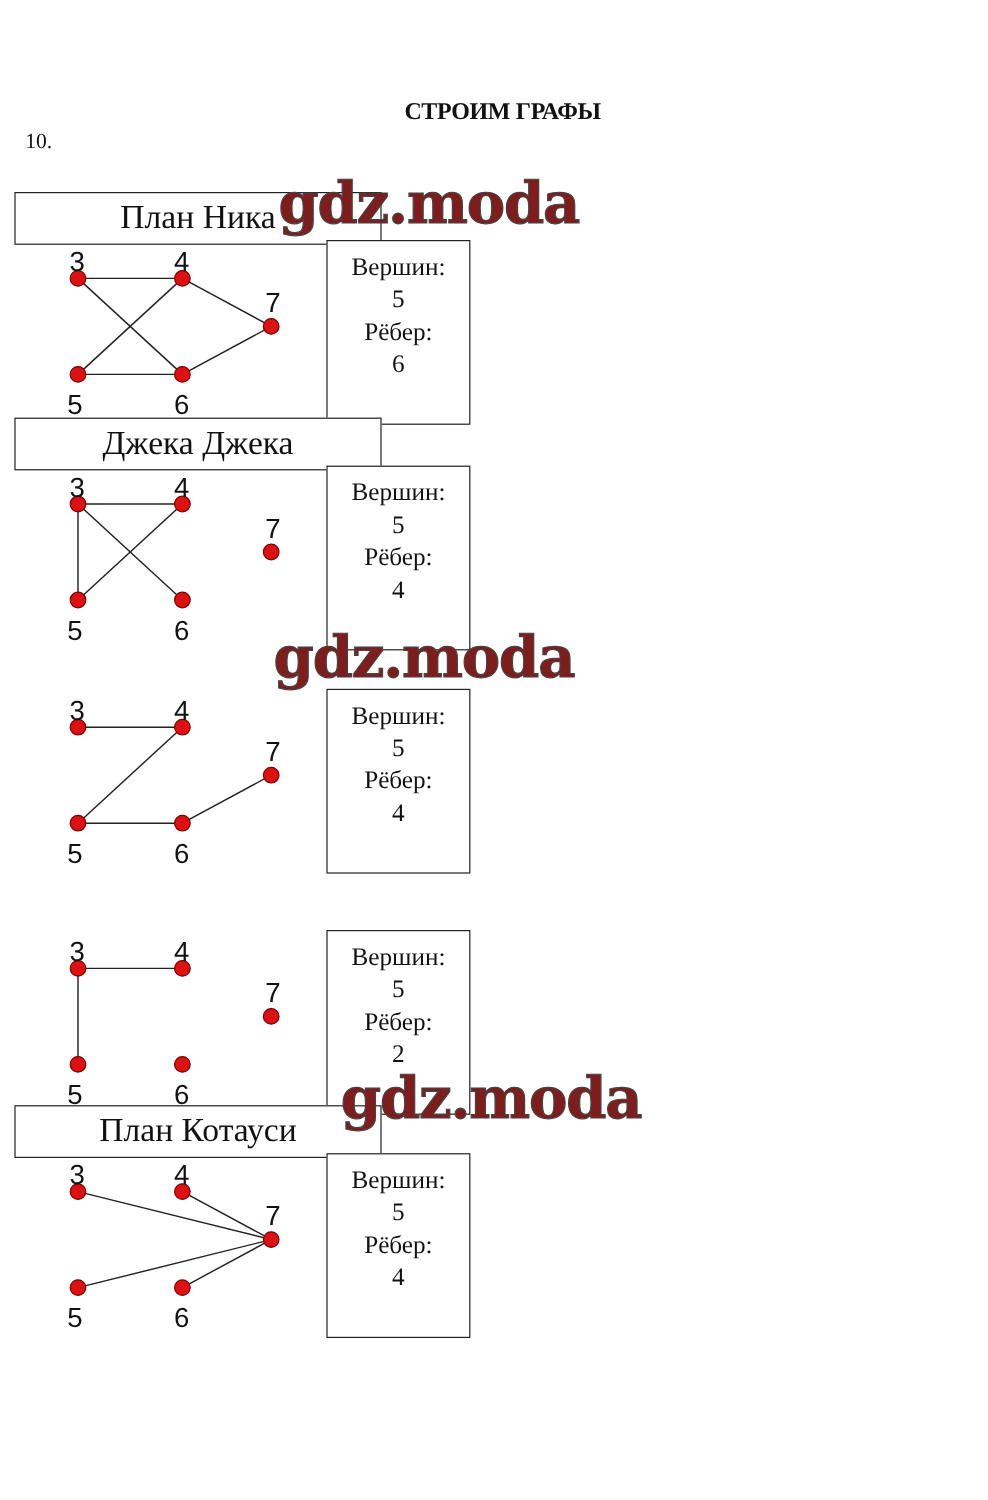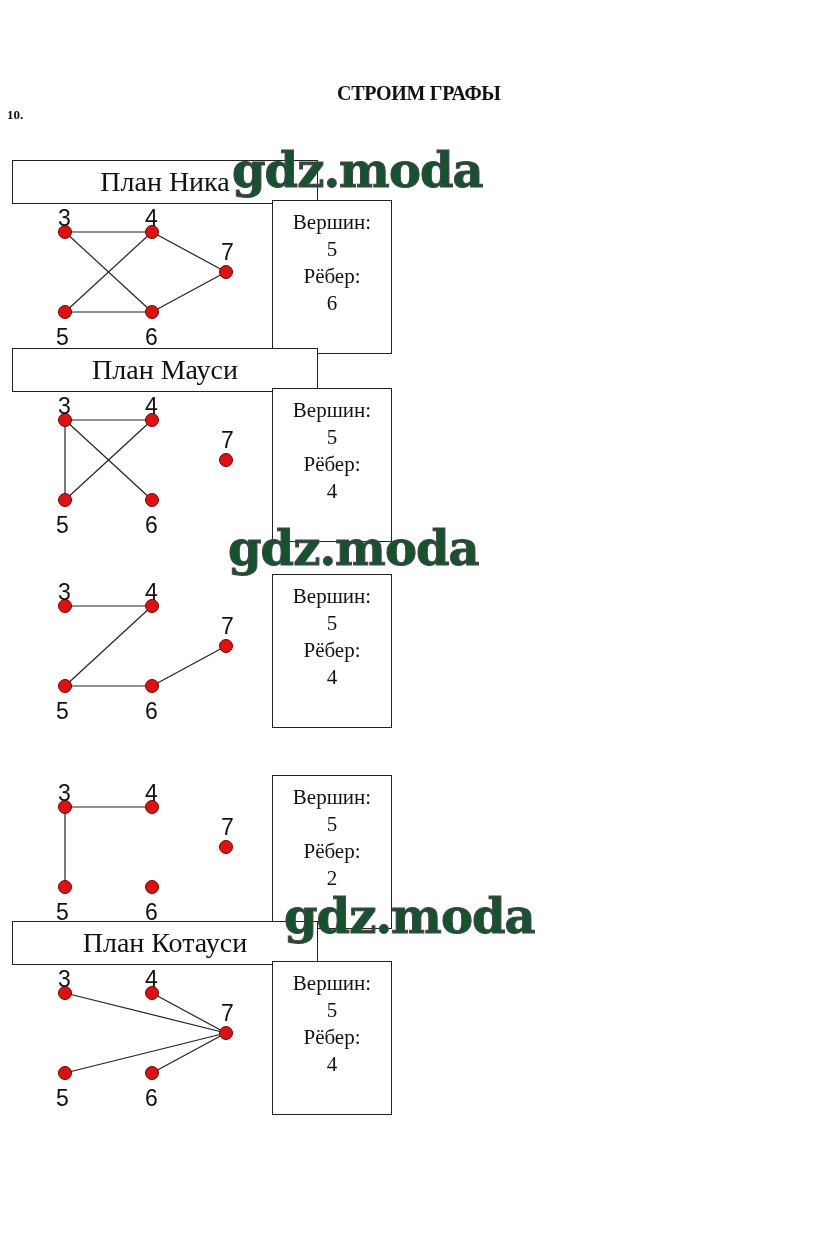--- a/index.html
+++ b/index.html
@@ -1,27 +1,27 @@
 <!DOCTYPE html>
 <html><head>
 <meta charset="utf-8">
 <style>
   html,body{margin:0;padding:0;background:#fff;}
   body{width:823px;height:1250px;position:relative;overflow:hidden;font-family:"Liberation Serif",serif;color:#111;}
   .title{position:absolute;left:337px;top:82px;font-weight:bold;font-size:20px;letter-spacing:-0.3px;}
-  .num{position:absolute;left:7px;top:107px;font-weight:bold;font-size:13px;}
+  .num{position:absolute;left:21px;top:107px;font-weight:normal;font-size:18px;}
   .section{position:absolute;left:0;width:823px;height:190px;}
   .plan{position:absolute;left:12px;top:0;width:304px;height:42px;border:1px solid #222;background:#fff;
         display:flex;align-items:center;justify-content:center;font-size:28px;}
   .plan.bold{font-weight:normal;}
   .info{position:absolute;left:272px;top:40px;width:120px;height:154px;border:1px solid #222;background:#fff;
         text-align:center;font-size:21px;line-height:27px;padding-top:8px;box-sizing:border-box;}
   svg.graph{position:absolute;left:0;top:0;width:270px;height:190px;overflow:visible;}
   .lbl{font-family:"Liberation Sans",sans-serif;font-size:23px;fill:#111;}
-  .wm{position:absolute;font-family:"DejaVu Serif",serif;font-weight:bold;font-size:48px;color:#14532d;
+  .wm{position:absolute;font-family:"DejaVu Serif",serif;font-weight:bold;font-size:48px;color:#7f1d1d;
       letter-spacing:-1px;-webkit-text-stroke:1px #444;}
 </style>
 </head>
 <body>
 
 <div class="title">СТРОИМ ГРАФЫ</div>
 <div class="num">10.</div>
 
 <div class="section" style="top:160px">
   <svg class="graph">
@@ -61,21 +61,21 @@
       <text x="58" y="66" class="lbl">3</text>
       <circle cx="152" cy="72" r="6.5" fill="#dd1111" stroke="#7a0000" stroke-width="1"></circle>
       <text x="145" y="66" class="lbl">4</text>
       <circle cx="226" cy="112" r="6.5" fill="#dd1111" stroke="#7a0000" stroke-width="1"></circle>
       <text x="221" y="100" class="lbl">7</text>
       <circle cx="65" cy="152" r="6.5" fill="#dd1111" stroke="#7a0000" stroke-width="1"></circle>
       <text x="56" y="185" class="lbl">5</text>
       <circle cx="152" cy="152" r="6.5" fill="#dd1111" stroke="#7a0000" stroke-width="1"></circle>
       <text x="145" y="185" class="lbl">6</text>
     </svg>
-  <div class="plan">План Мауси</div>
+  <div class="plan">Джека Джека</div>
   <div class="info">
     <div>Вершин:</div>
     <div>5</div>
     <div>Рёбер:</div>
     <div>4</div>
   </div>
 </div>
 
 <div class="section" style="top:534px">
   <svg class="graph">

